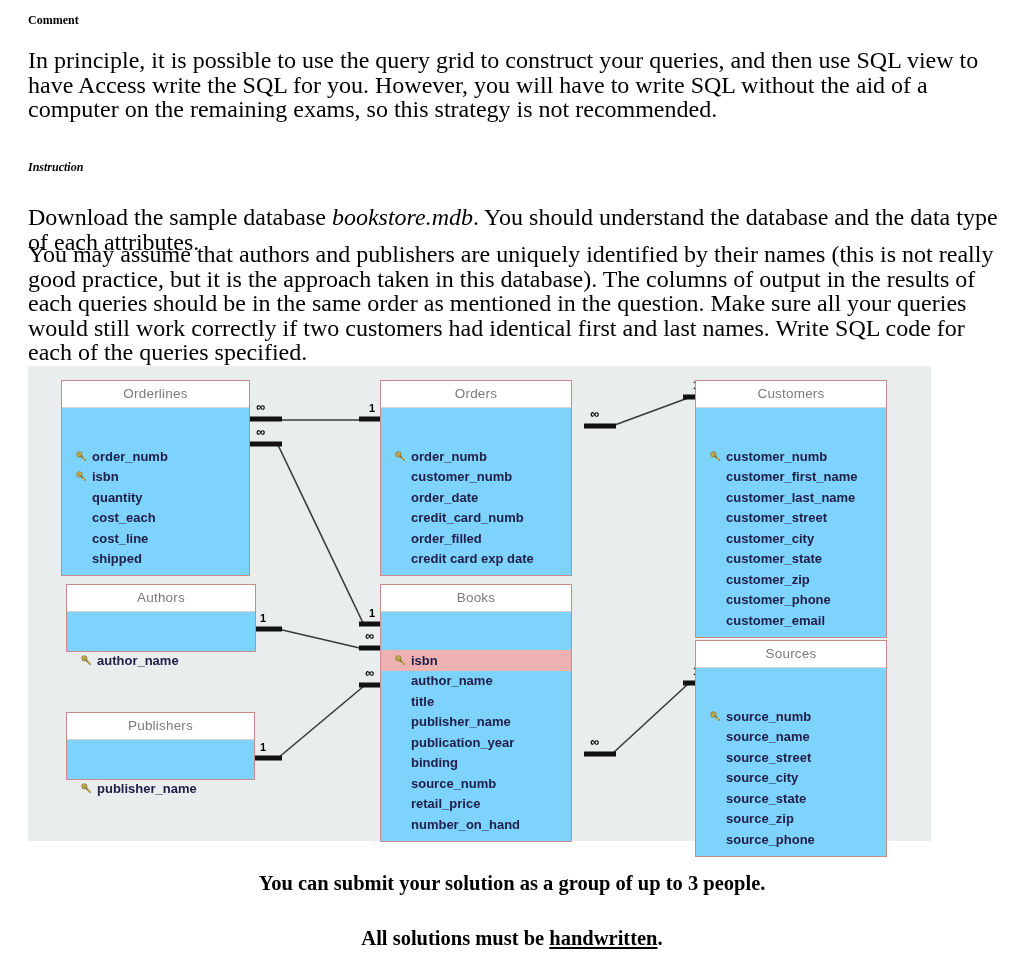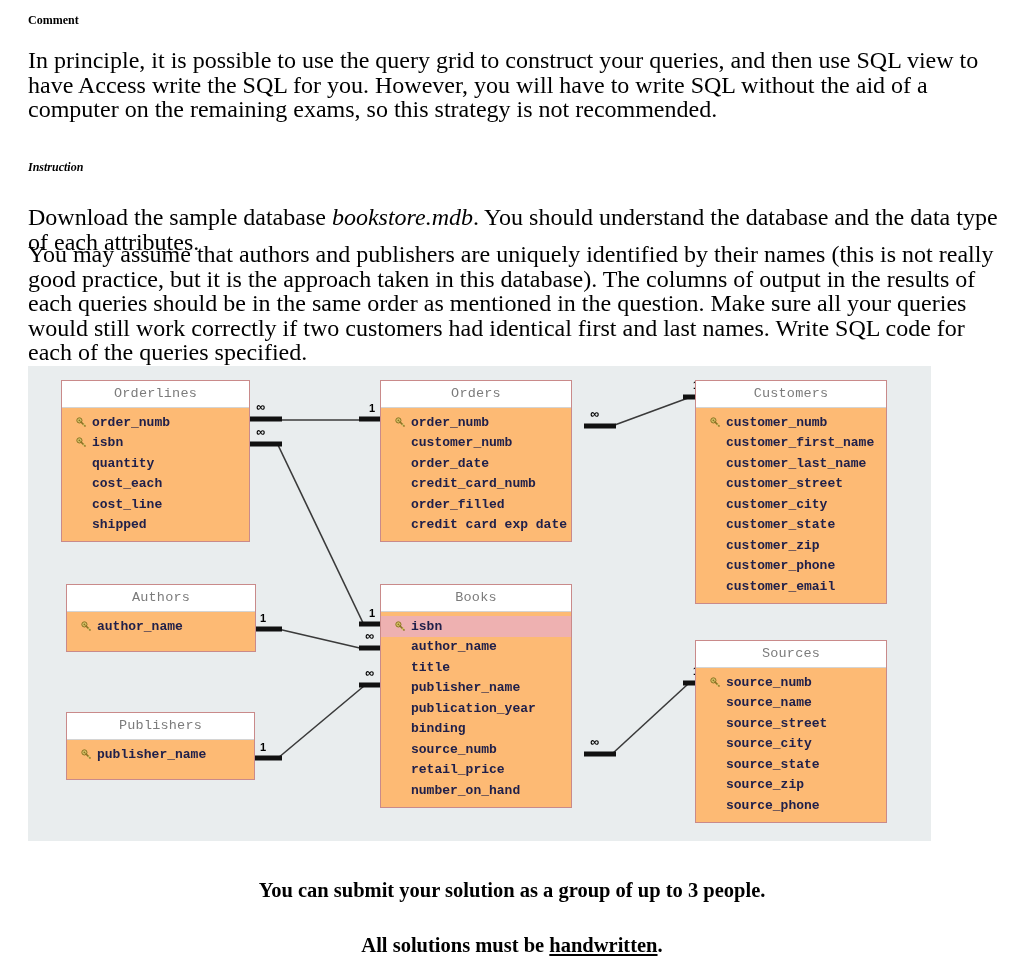--- a/index.html
+++ b/index.html
@@ -32,48 +32,47 @@
   }
   .para i { font-style: italic; }
 
   .centerline {
     position: absolute;
     width: 1024px;
     text-align: center;
     font-family: "Liberation Serif", "DejaVu Serif", serif;
     font-weight: bold;
     font-size: 20.5px;
-    margin-top: 7px;
   }
   .centerline u { text-decoration: underline; }
 
   
   .er-panel {
     position: absolute;
     left: 28px; top: 366px;
     width: 903px; height: 475px;
     background: #e9edee;
   }
 
   .tbl {
     position: absolute;
-    background: #fdba74;
+    background: #7dd3fc;
     border: 1.5px solid #c98a8a;
-    font-family: Liberation Mono, monospace;
+    font-family: Liberation Sans, sans-serif;
   }
   .tbl-title {
     text-align: center;
     font-size: 13.5px;
     color: #7b7b7b;
     padding: 5px 0 6px 0;
     border-bottom: 1px solid #d4d4d4;
     background: #fff;
     letter-spacing: .2px;
   }
-  .tbl-fields { padding: 4px 0 6px 0; }
+  .tbl-fields { padding: 4px 0 6px 0; margin-top: 34px; }
   .fld {
     display: flex;
     align-items: center;
     height: 20.5px;
     padding-left: 8px;
     font-size: 13px;
     font-weight: bold;
     color: #20204a;
     white-space: nowrap;
   }

